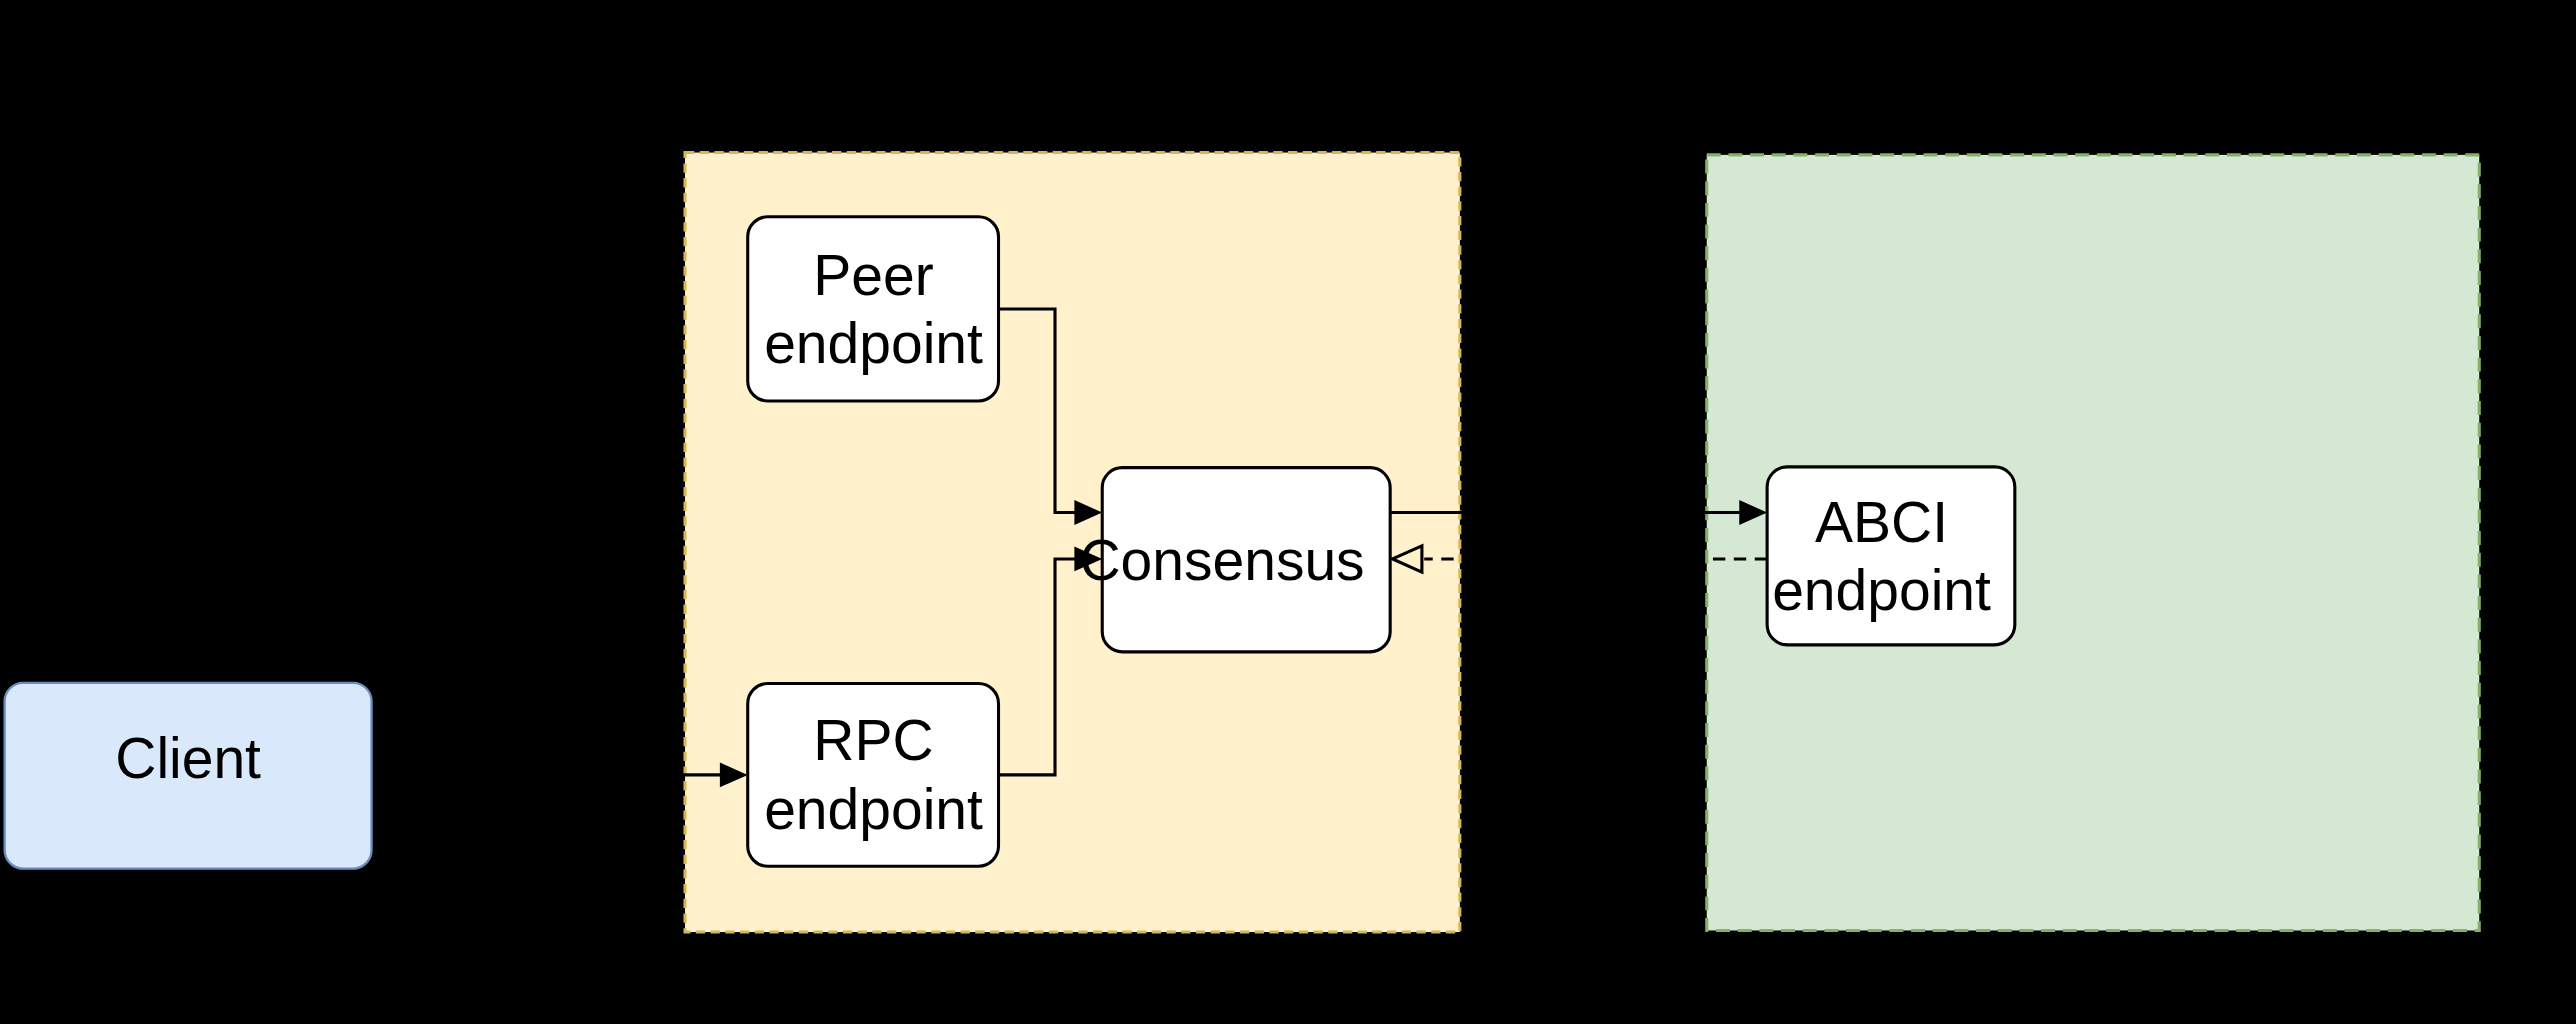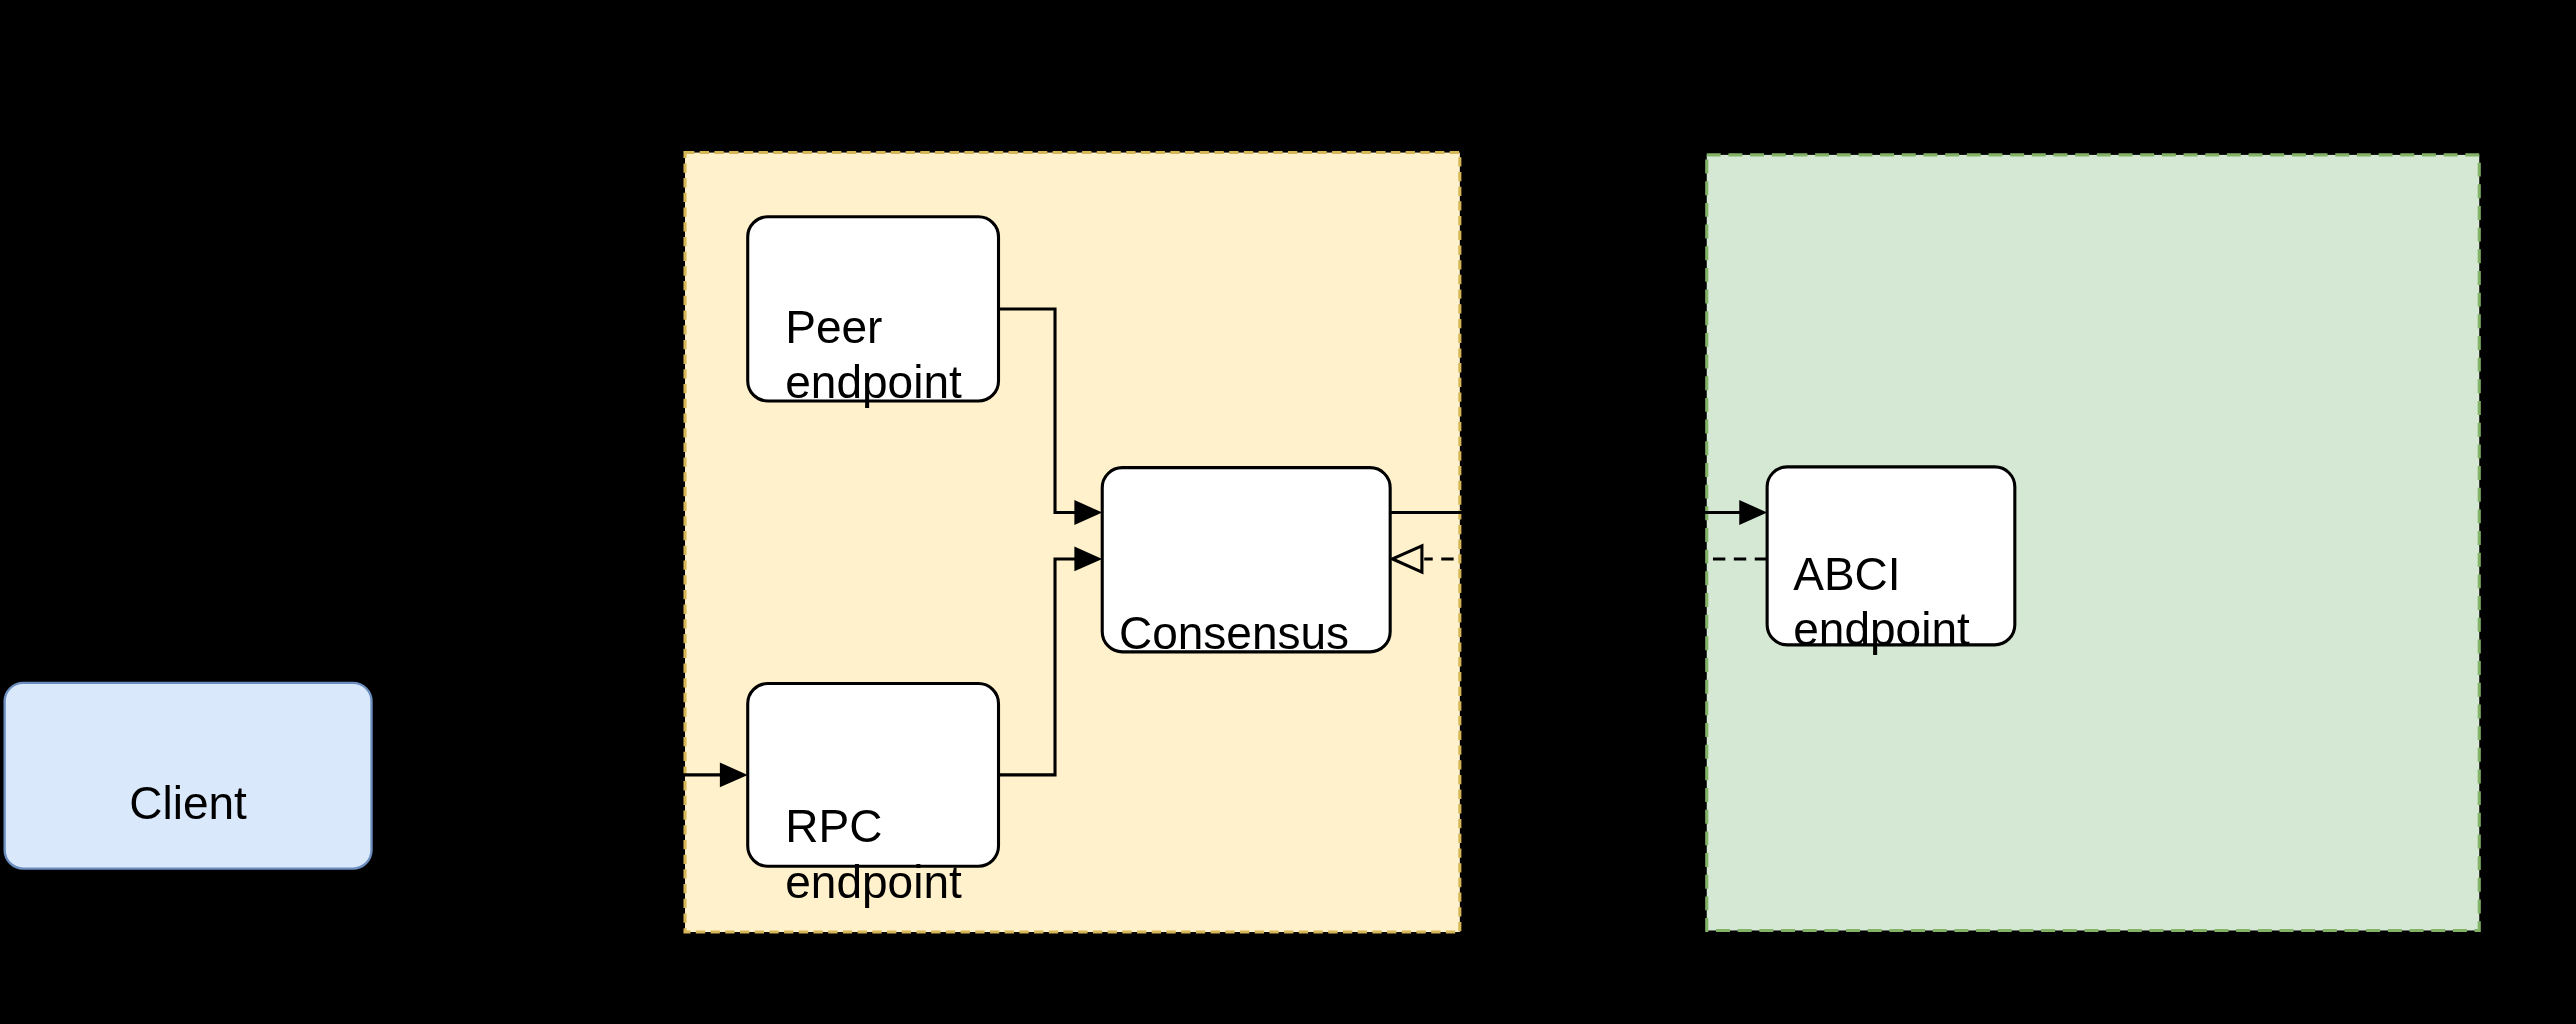--- a/index.html
+++ b/index.html
@@ -19,31 +19,31 @@
     position: absolute;
     left: 0;
     top: 0;
     display: block;
   }
   .node-label {
     position: absolute;
     display: flex;
     align-items: center;
     justify-content: center;
+    text-align: center;
     white-space: pre-line;
     color: #000000;
-    font-size: 46px;
+    font-size: 57px;
     line-height: 1.2;
     pointer-events: none;
-    margin-top: 46px;
   }
   .lbl-client    { left: 4.6px;    top: 683px; width: 367px; height: 150px; }
   .lbl-peer      { left: 748px;  top: 217px; width: 251px; height: 184px; }
-  .lbl-rpc       { left: 748px;  top: 717px; width: 251px; height: 183px; }
-  .lbl-consensus { left: 1102px; top: 496px; width: 240px; height: 184px; padding-left: 12px; }
+  .lbl-rpc       { left: 748px;  top: 683px; width: 251px; height: 183px; }
+  .lbl-consensus { left: 1102px; top: 468px; width: 240px; height: 184px; }
   .lbl-abci      { left: 1767px; top: 467px; width: 229px; height: 178px; }
 </style>
 </head>
 <body>
 
 <div id="stage">
 
   <svg width="2576" height="1025" viewBox="0 0 3328 1324">
 
     <rect x="885" y="197" width="1001" height="1007" stroke-width="4" stroke-dasharray="12 7" fill="#fff1cb" stroke="#d6b656"></rect>

